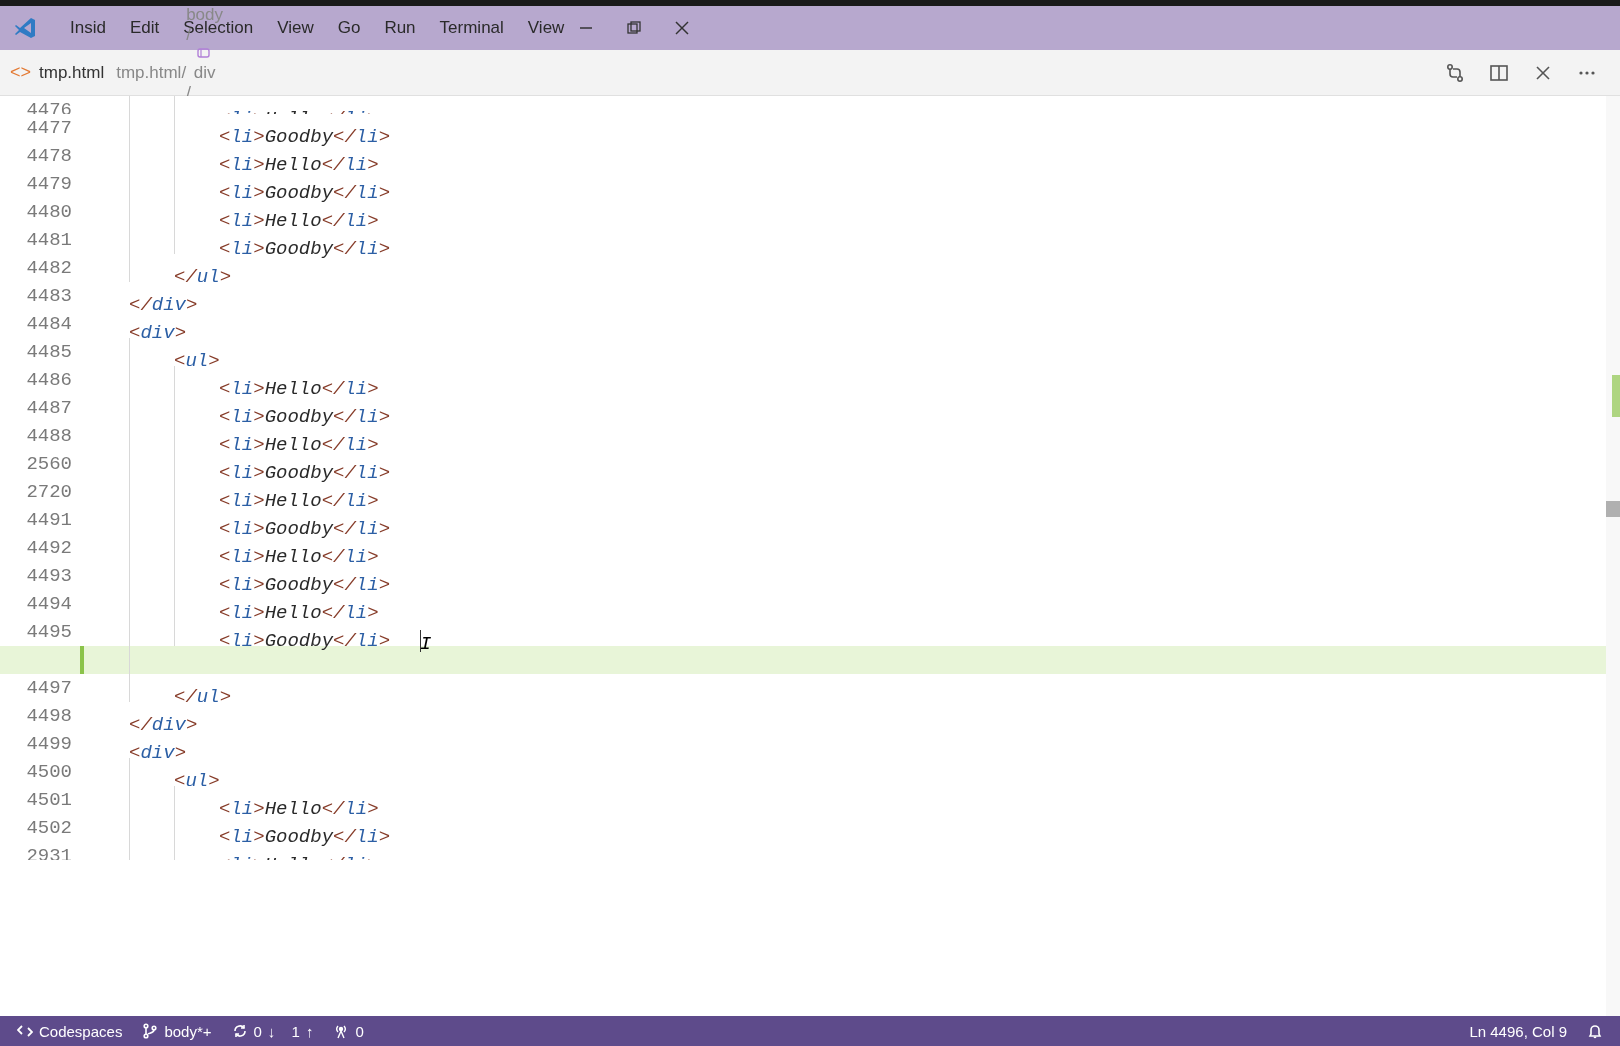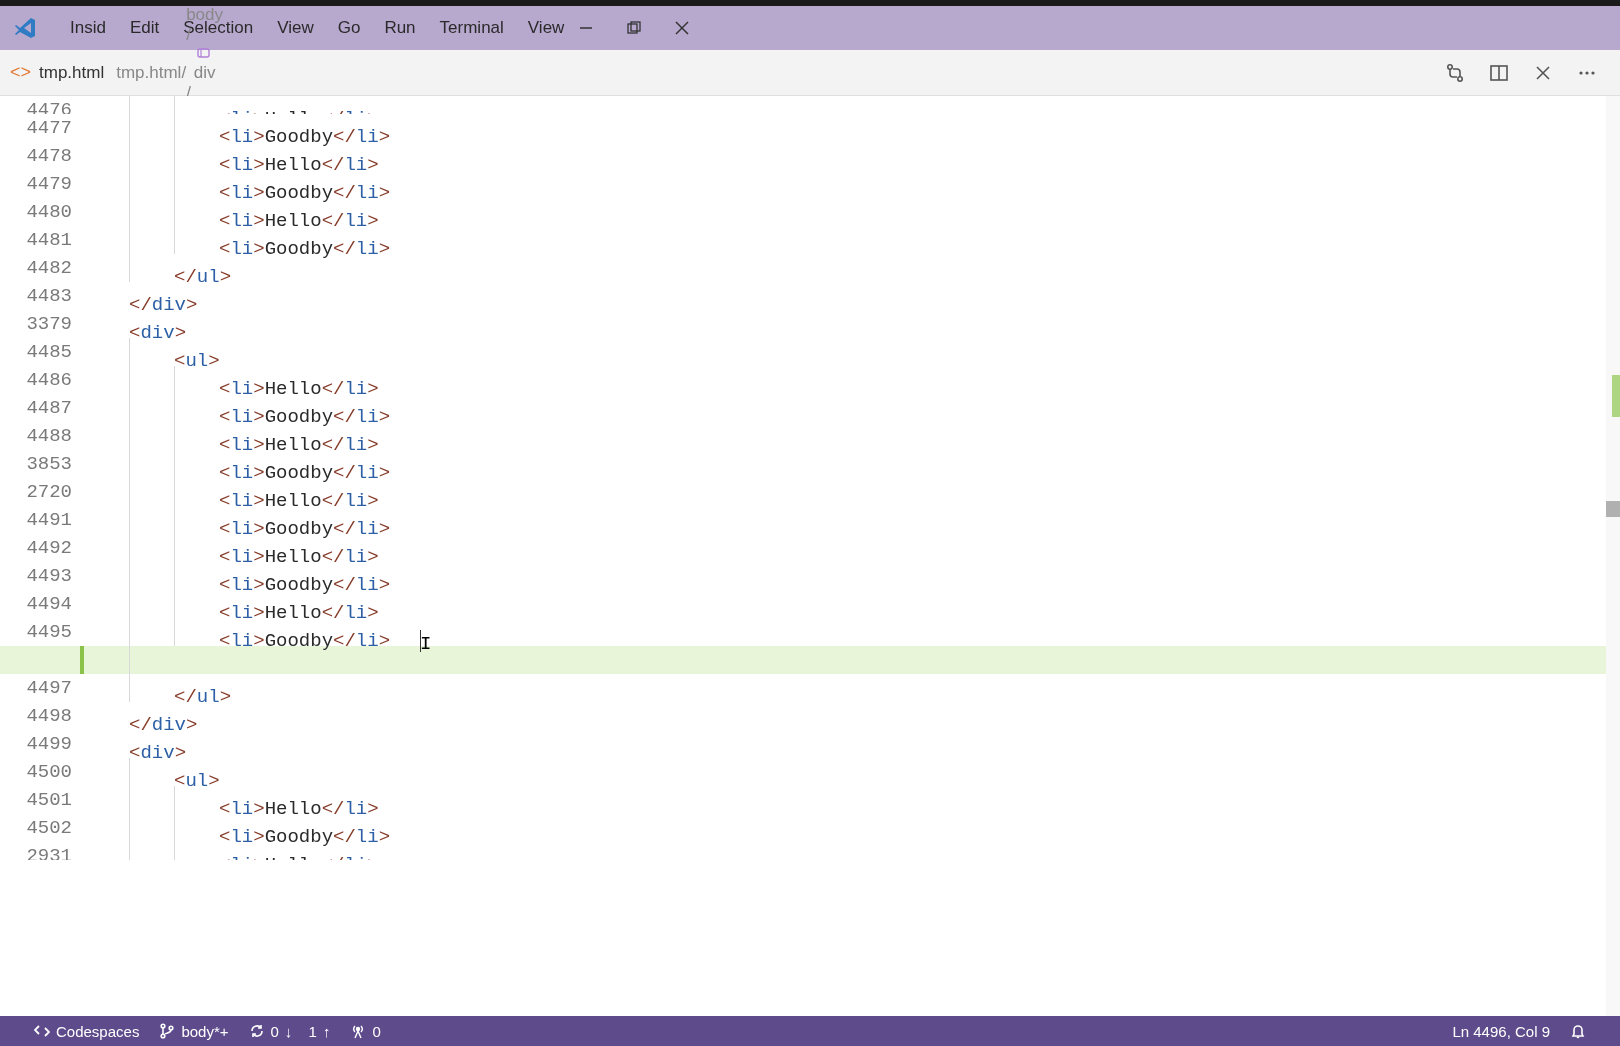--- a/index.html
+++ b/index.html
@@ -139,20 +139,21 @@
   user-select: none;
   flex-shrink: 0;
 }
 .gutter .ln { height: 28px; }
 .gutter .ln.active { color: #6b3fa0; font-weight: 500; }
 .gutter .ln.cut { height: 18px; overflow: hidden; }
 
 .code {
   flex: 1;
   position: relative;
+  font-style: italic;
 }
 .code .line { height: 28px; white-space: pre; }
 .code .line.cut { height: 18px; overflow: hidden; }
 .code .line.highlighted {
   background: #e8f5d8;
   margin-left: -84px;
   padding-left: 84px;
   width: calc(100% + 84px);
 }
 .code .line.highlighted::before {
@@ -206,21 +207,21 @@
 }
 
 
 .statusbar {
   height: 30px;
   background: #5e4b8b;
   color: #ffffff;
   display: flex;
   align-items: center;
   font-size: 15px;
-  padding: 0 24px;
+  padding: 0 7px;
 }
 .statusbar .sb-item {
   display: flex;
   align-items: center;
   gap: 6px;
   padding: 0 10px;
   cursor: pointer;
   height: 100%;
 }
 .statusbar .sb-right {
@@ -344,26 +345,26 @@
   <div class="editor-inner">
     <div class="gutter" id="gutter">
         <div class="ln cut">4476</div>
         <div class="ln">4477</div>
         <div class="ln">4478</div>
         <div class="ln">4479</div>
         <div class="ln">4480</div>
         <div class="ln">4481</div>
         <div class="ln">4482</div>
         <div class="ln">4483</div>
-        <div class="ln">3379</div>
+        <div class="ln">4484</div>
         <div class="ln">4485</div>
         <div class="ln">4486</div>
         <div class="ln">4487</div>
         <div class="ln">4488</div>
-        <div class="ln">3853</div>
+        <div class="ln">2560</div>
         <div class="ln">2720</div>
         <div class="ln">4491</div>
         <div class="ln">4492</div>
         <div class="ln">4493</div>
         <div class="ln">4494</div>
         <div class="ln">4495</div>
         <div class="ln active">4496</div>
         <div class="ln">4497</div>
         <div class="ln">4498</div>
         <div class="ln">4499</div>

